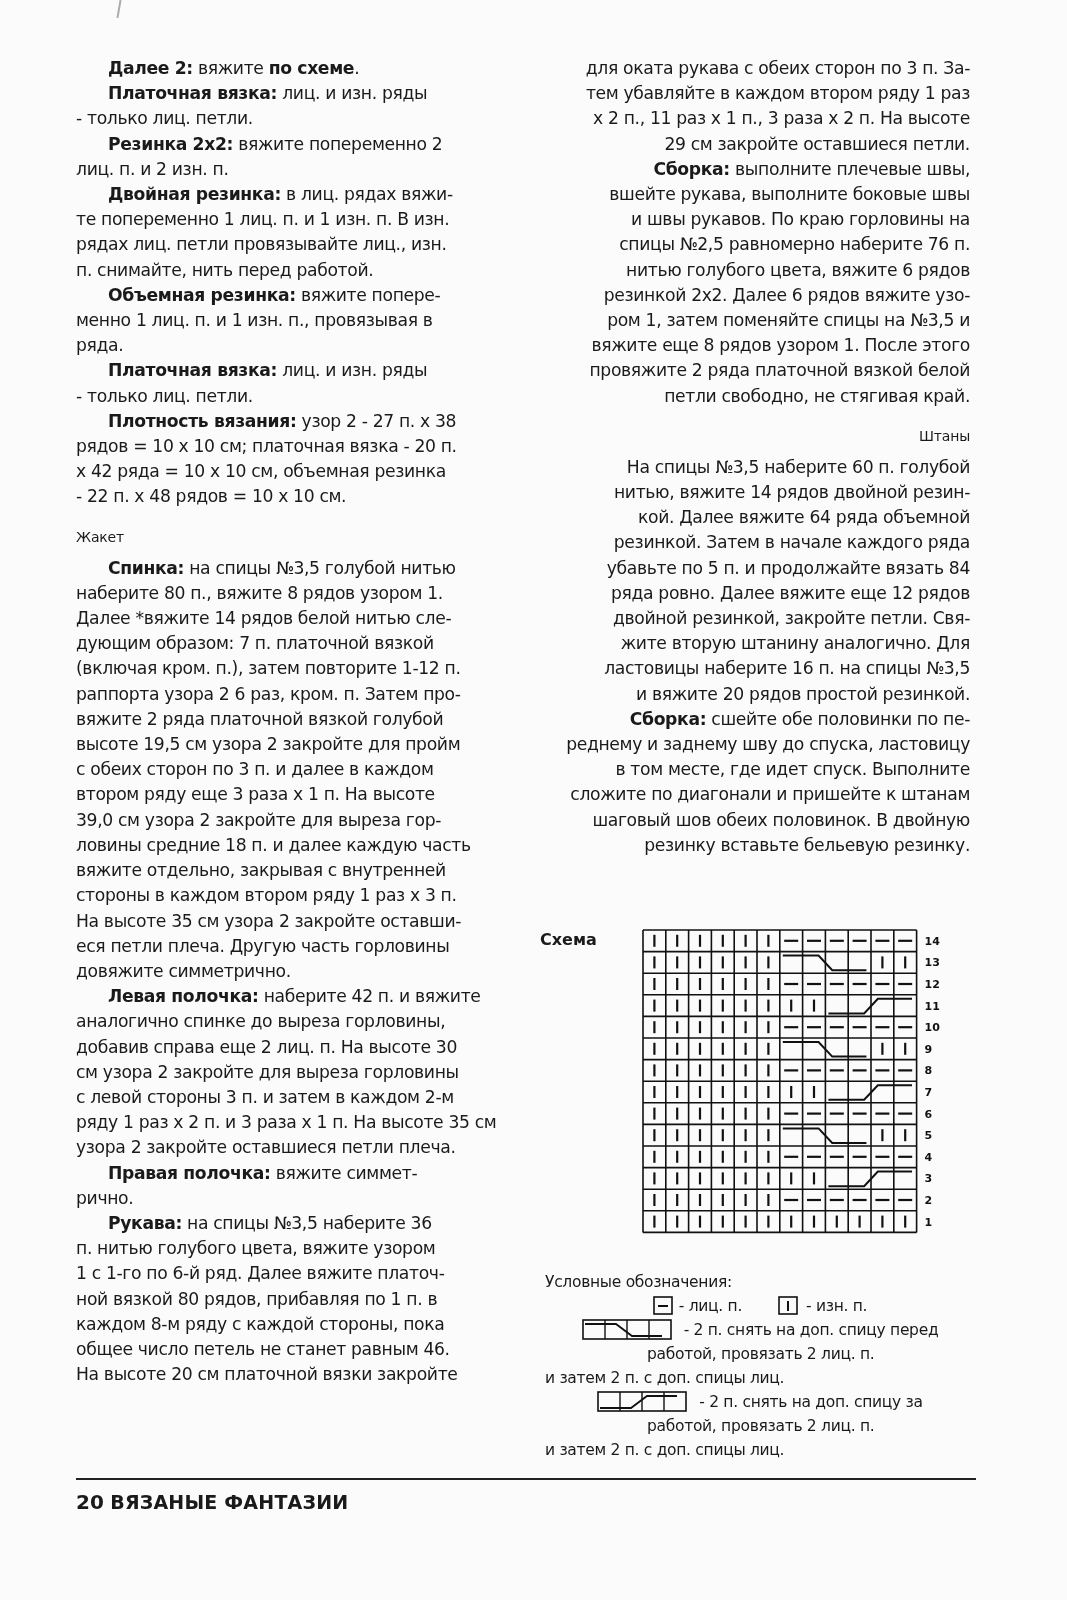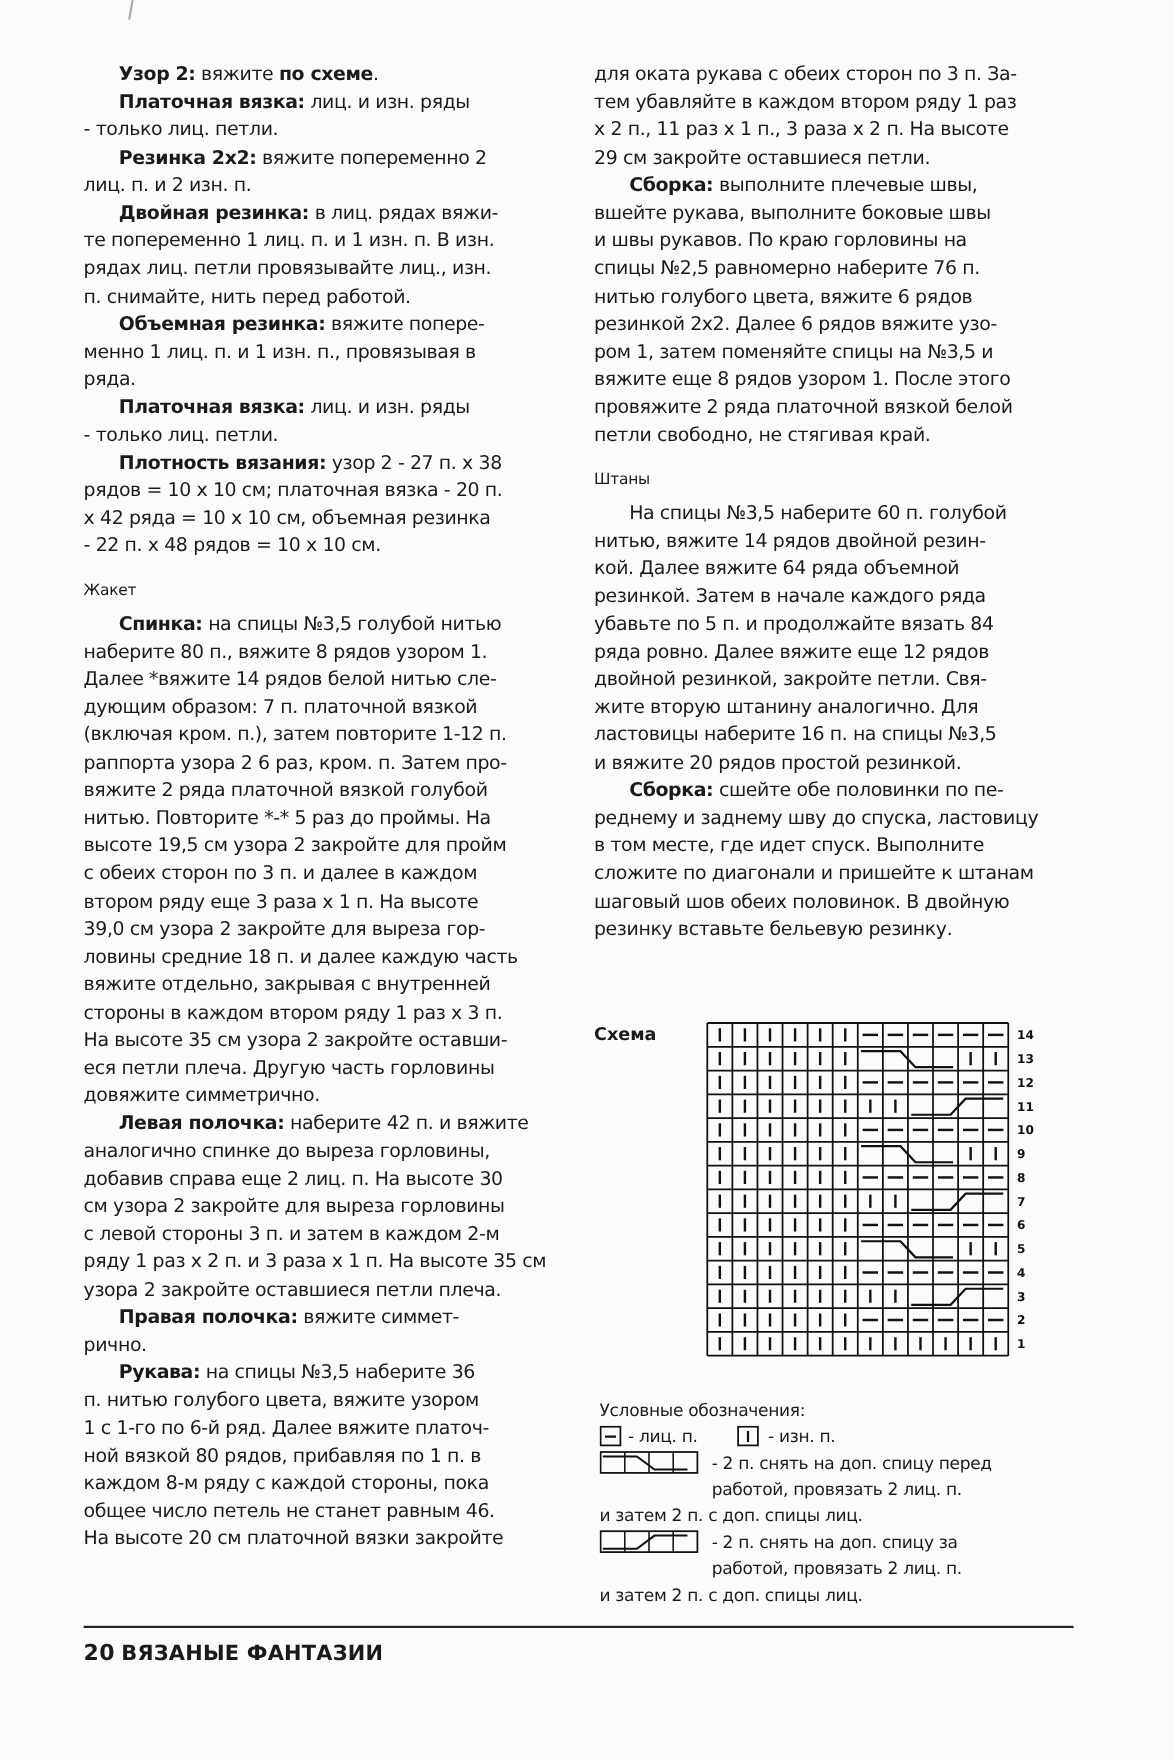--- a/index.html
+++ b/index.html
@@ -1,42 +1,42 @@
 <!DOCTYPE html>
 <html><head>
 <meta charset="utf-8">
 <style>
   html, body { margin:0; padding:0; }
   body { width:1067px; height:1600px; background:#fbfbfb; position:relative; overflow:hidden;
          font-family:"DejaVu Sans", sans-serif; color:#1a1a1a; }
   .col { position:absolute; top:56px; }
   .col-left { left:76px; width:425px; }
-  .col-right { left:540px; width:430px; }
+  .col-right { left:540px; width:430px;text-align:right; }
   .line { font-size:17.2px; line-height:25.2px; white-space:nowrap; letter-spacing:-0.35px; }
   .indent { padding-left:32px; }
   .b { font-weight:bold; }
   .sec-title { font-size:14px; font-weight:normal; line-height:26px; margin:14px 0 6px 0; letter-spacing:-0.2px; }
   .chart-wrap { position:absolute; left:540px; top:922px; }
   .chart-label { position:absolute; left:0; top:8px; font-weight:bold; font-size:16px; }
   svg text { font-family:"DejaVu Sans", sans-serif; }
   .legend { position:absolute; left:545px; top:1270px; width:430px; }
   .legend .lt { font-weight:normal; font-size:15.5px; line-height:24px; white-space:nowrap; letter-spacing:-0.3px; }
-  .legend-row { display:flex; align-items:center; }
+  .legend-row { display:flex; align-items:center;justify-content:center; }
   .footer-rule { position:absolute; left:76px; top:1478px; width:900px; height:2px; background:#222; }
   .footer { position:absolute; left:76px; top:1490px; font-weight:bold; font-size:19px; letter-spacing:0.2px; }
   .footer .pg { font-size:20px; margin-right:6px;margin-top:28px; }
   .mark { position:absolute; left:118px; top:0px; width:2px; height:18px; background:#aaa; transform:rotate(10deg); }
 </style>
 </head>
 <body>
 
 <div class="mark"></div>
 
 <div class="col col-left" id="leftCol">
-    <div class="line indent"><span class="b">Узор 2:</span><span> вяжите </span><span class="b">по схеме</span><span>.</span></div>
+    <div class="line indent"><span class="b">Далее 2:</span><span> вяжите </span><span class="b">по схеме</span><span>.</span></div>
     <div class="line indent"><span class="b">Платочная вязка:</span><span> лиц. и изн. ряды</span></div>
     <div class="line"><span>- только лиц. петли.</span></div>
     <div class="line indent"><span class="b">Резинка 2x2:</span><span> вяжите попеременно 2</span></div>
     <div class="line"><span>лиц. п. и 2 изн. п.</span></div>
     <div class="line indent"><span class="b">Двойная резинка:</span><span> в лиц. рядах вяжи-</span></div>
     <div class="line"><span>те попеременно 1 лиц. п. и 1 изн. п. В изн.</span></div>
     <div class="line"><span>рядах лиц. петли провязывайте лиц., изн.</span></div>
     <div class="line"><span>п. снимайте, нить перед работой.</span></div>
     <div class="line indent"><span class="b">Объемная резинка:</span><span> вяжите попере-</span></div>
     <div class="line"><span>менно 1 лиц. п. и 1 изн. п., провязывая в</span></div>
@@ -48,21 +48,20 @@
     <div class="line"><span>х 42 ряда = 10 х 10 см, объемная резинка</span></div>
     <div class="line"><span>- 22 п. х 48 рядов = 10 х 10 см.</span></div>
     <div class="sec-title">Жакет</div>
     <div class="line indent"><span class="b">Спинка:</span><span> на спицы №3,5 голубой нитью</span></div>
     <div class="line"><span>наберите 80 п., вяжите 8 рядов узором 1.</span></div>
     <div class="line"><span>Далее *вяжите 14 рядов белой нитью сле-</span></div>
     <div class="line"><span>дующим образом: 7 п. платочной вязкой</span></div>
     <div class="line"><span>(включая кром. п.), затем повторите 1-12 п.</span></div>
     <div class="line"><span>раппорта узора 2 6 раз, кром. п. Затем про-</span></div>
     <div class="line"><span>вяжите 2 ряда платочной вязкой голубой</span></div>
-    <div class="line"><span>нитью. Повторите *-* 5 раз до проймы. На</span></div>
     <div class="line"><span>высоте 19,5 см узора 2 закройте для пройм</span></div>
     <div class="line"><span>с обеих сторон по 3 п. и далее в каждом</span></div>
     <div class="line"><span>втором ряду еще 3 раза х 1 п. На высоте</span></div>
     <div class="line"><span>39,0 см узора 2 закройте для выреза гор-</span></div>
     <div class="line"><span>ловины средние 18 п. и далее каждую часть</span></div>
     <div class="line"><span>вяжите отдельно, закрывая с внутренней</span></div>
     <div class="line"><span>стороны в каждом втором ряду 1 раз х 3 п.</span></div>
     <div class="line"><span>На высоте 35 см узора 2 закройте оставши-</span></div>
     <div class="line"><span>еся петли плеча. Другую часть горловины</span></div>
     <div class="line"><span>довяжите симметрично.</span></div>

